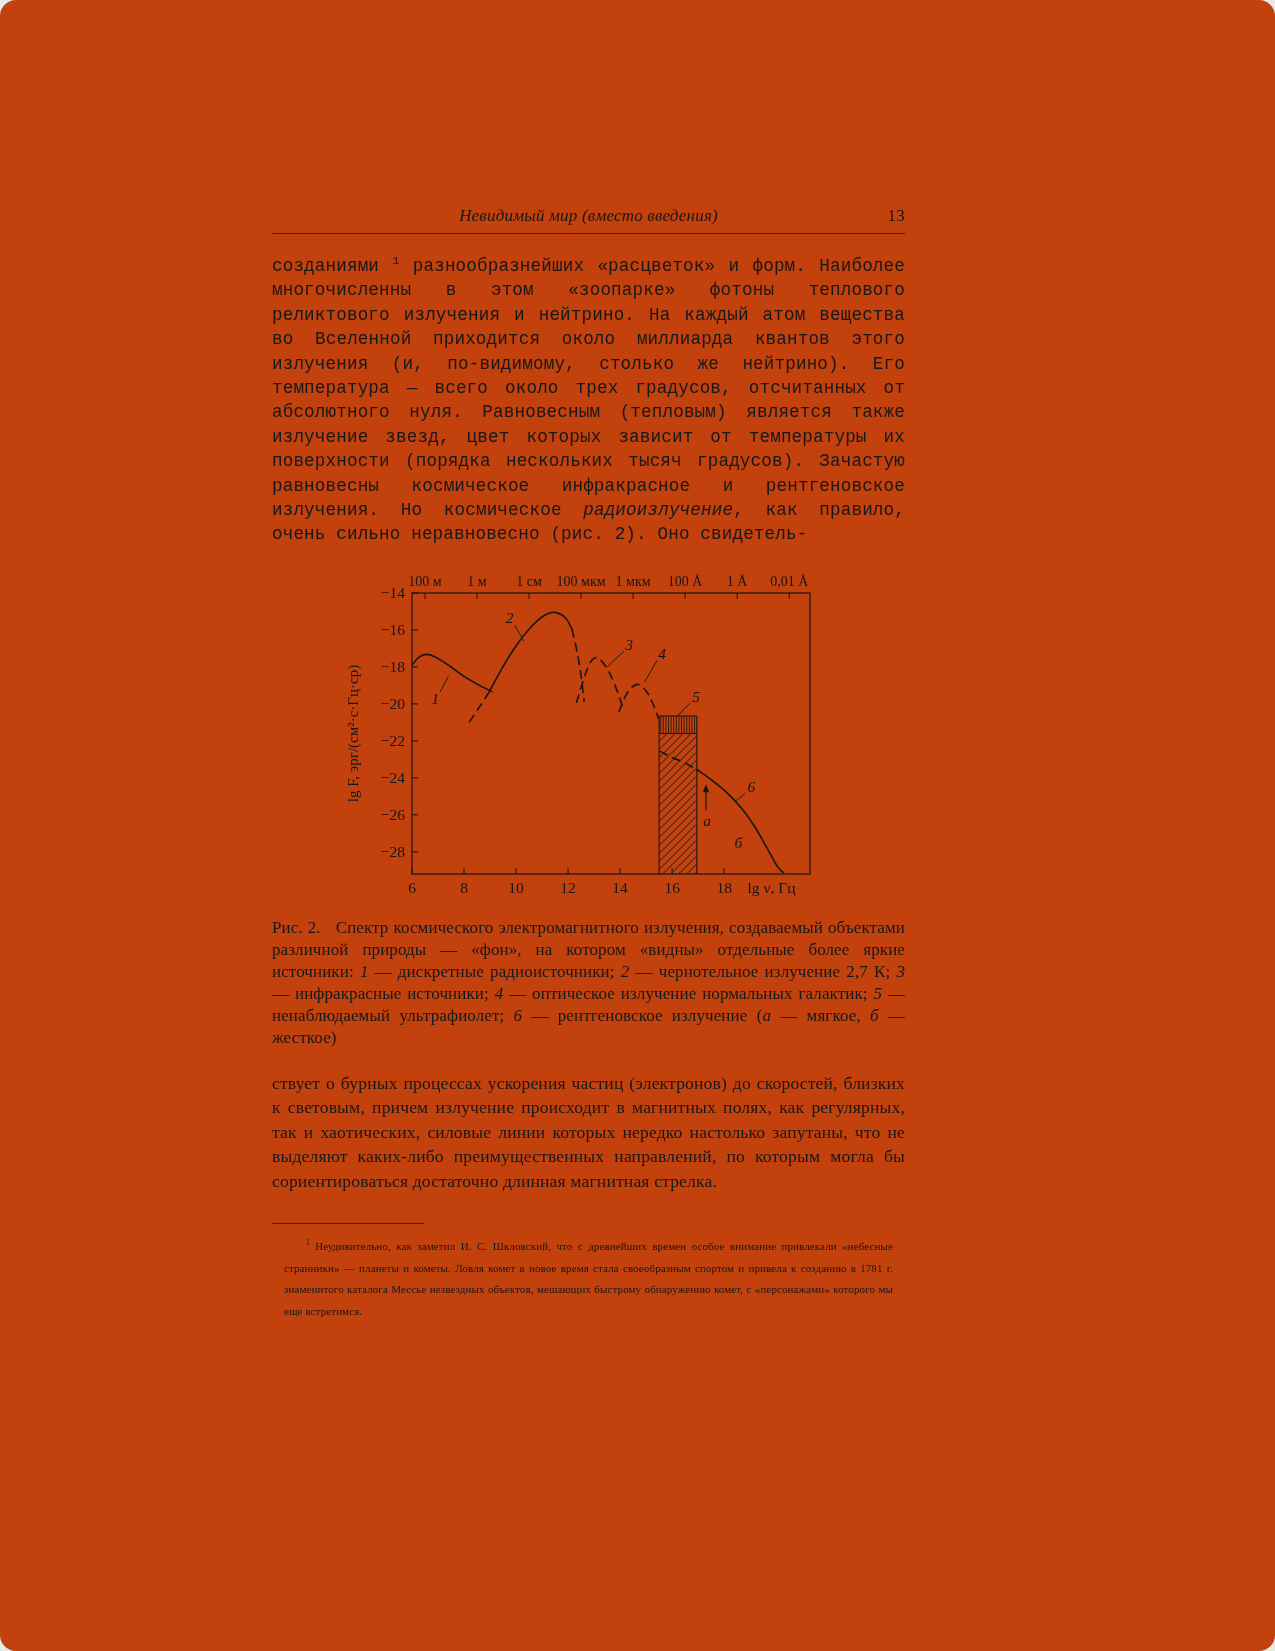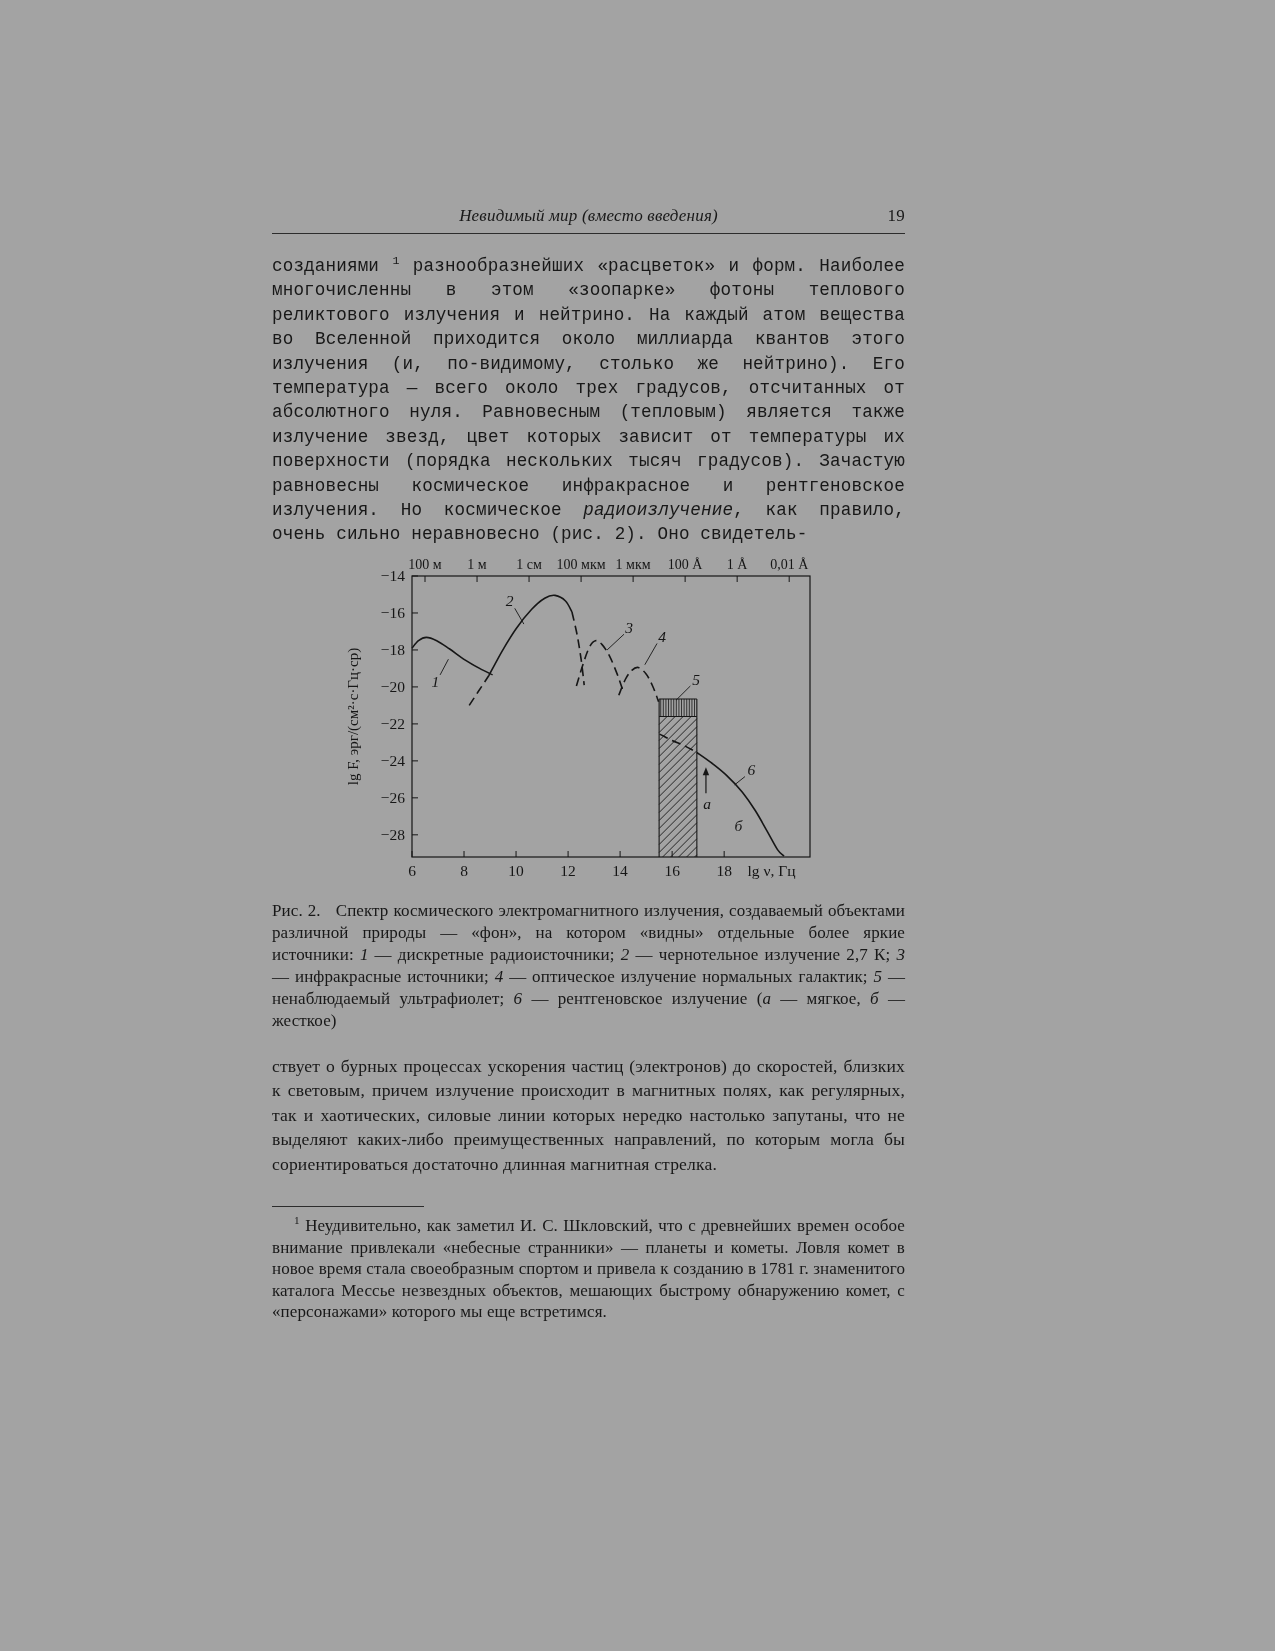--- a/index.html
+++ b/index.html
@@ -1,24 +1,25 @@
 <!DOCTYPE html>
 <html lang="ru"><head>
 <meta charset="utf-8">
 <title>Book page 11</title>
 <style>
   html,body{margin:0;padding:0;background:#e9e9e9;}
   .page{
     position:relative;
     width:1275px;height:1651px;
-    background:#a3a3a3;
+    background:#c2410c;
     font-family:"Liberation Serif", serif;
     color:#181818;
     margin:0 auto;
     overflow:hidden;
+    border-radius:16px;
   }
   .column{
     position:absolute;
     left:272px;top:206px;
     width:633px;
   }
   .running-head{
     position:relative;
     text-align:center;
     font-style:italic;
@@ -34,52 +35,52 @@
   .body-text{
     margin:0;
     font-size:17.6px;
     line-height:24.4px;
     text-align:justify;
     letter-spacing:.15px;
   }
   .p-first{margin-top:20px;font-family:Liberation Mono, monospace;}
   .p-cont{margin-top:22px;}
   sup{font-size:66%;line-height:0;vertical-align:super;}
-  .fig{margin:5px 0 0 0;}
+  .fig{margin:22px 0 0 0;}
   .fig svg{display:block;margin-left:70px;}
   .caption{
     margin:6px 0 0 0;
     font-size:17px;
     line-height:22px;
     text-align:justify;
     letter-spacing:.1px;
   }
   .footnote-rule{
     width:152px;height:0;
     border-top:1px solid #2c2c2c;
     margin:30px 0 8px 0;
   }
   .footnote{
-    margin:0;
-    font-size:17px;
+    margin:12px;
+    font-size:11px;
     line-height:21.6px;
     text-align:justify;
     text-indent:22px;
     letter-spacing:.1px;
   }
 </style>
 </head>
 <body>
 
 <div class="page">
   <div class="column">
 
     <div class="running-head">
       <span class="rh-title">Невидимый мир (вместо введения)</span>
-      <span class="rh-num">19</span>
+      <span class="rh-num">13</span>
     </div>
 
     <p class="body-text p-first"><span>созданиями </span><sup>1</sup><span> разнообразнейших «расцветок» и форм. Наиболее многочисленны в этом «зоопарке» фотоны теплового реликтового излучения и нейтрино. На каждый атом вещества во Вселенной приходится около миллиарда квантов этого излучения (и, по-видимому, столько же нейтрино). Его температура — всего около трех градусов, отсчитанных от абсолютного нуля. Равновесным (тепловым) является также излучение звезд, цвет которых зависит от температуры их поверхности (порядка нескольких тысяч градусов). Зачастую равновесны космическое инфракрасное и рентгеновское излучения. Но космическое </span><i>радиоизлучение</i><span>, как правило, очень сильно неравновесно (рис. 2). Оно свидетель-</span></p>
 
     <figure class="fig">
       <svg id="chart-svg" width="545" height="342" viewBox="0 0 545 342">
           <rect x="70" y="24" width="398" height="281" fill="none" stroke="#161616" stroke-width="1.2"></rect>
           <line x1="70" y1="24" x2="76" y2="24" stroke="#161616" stroke-width="1"></line>
           <text x="63" y="29" text-anchor="end" font-size="15.5" font-family="&quot;Liberation Serif&quot;, serif" fill="#161616">−14</text>
           <line x1="70" y1="60.973684210526315" x2="76" y2="60.973684210526315" stroke="#161616" stroke-width="1"></line>

